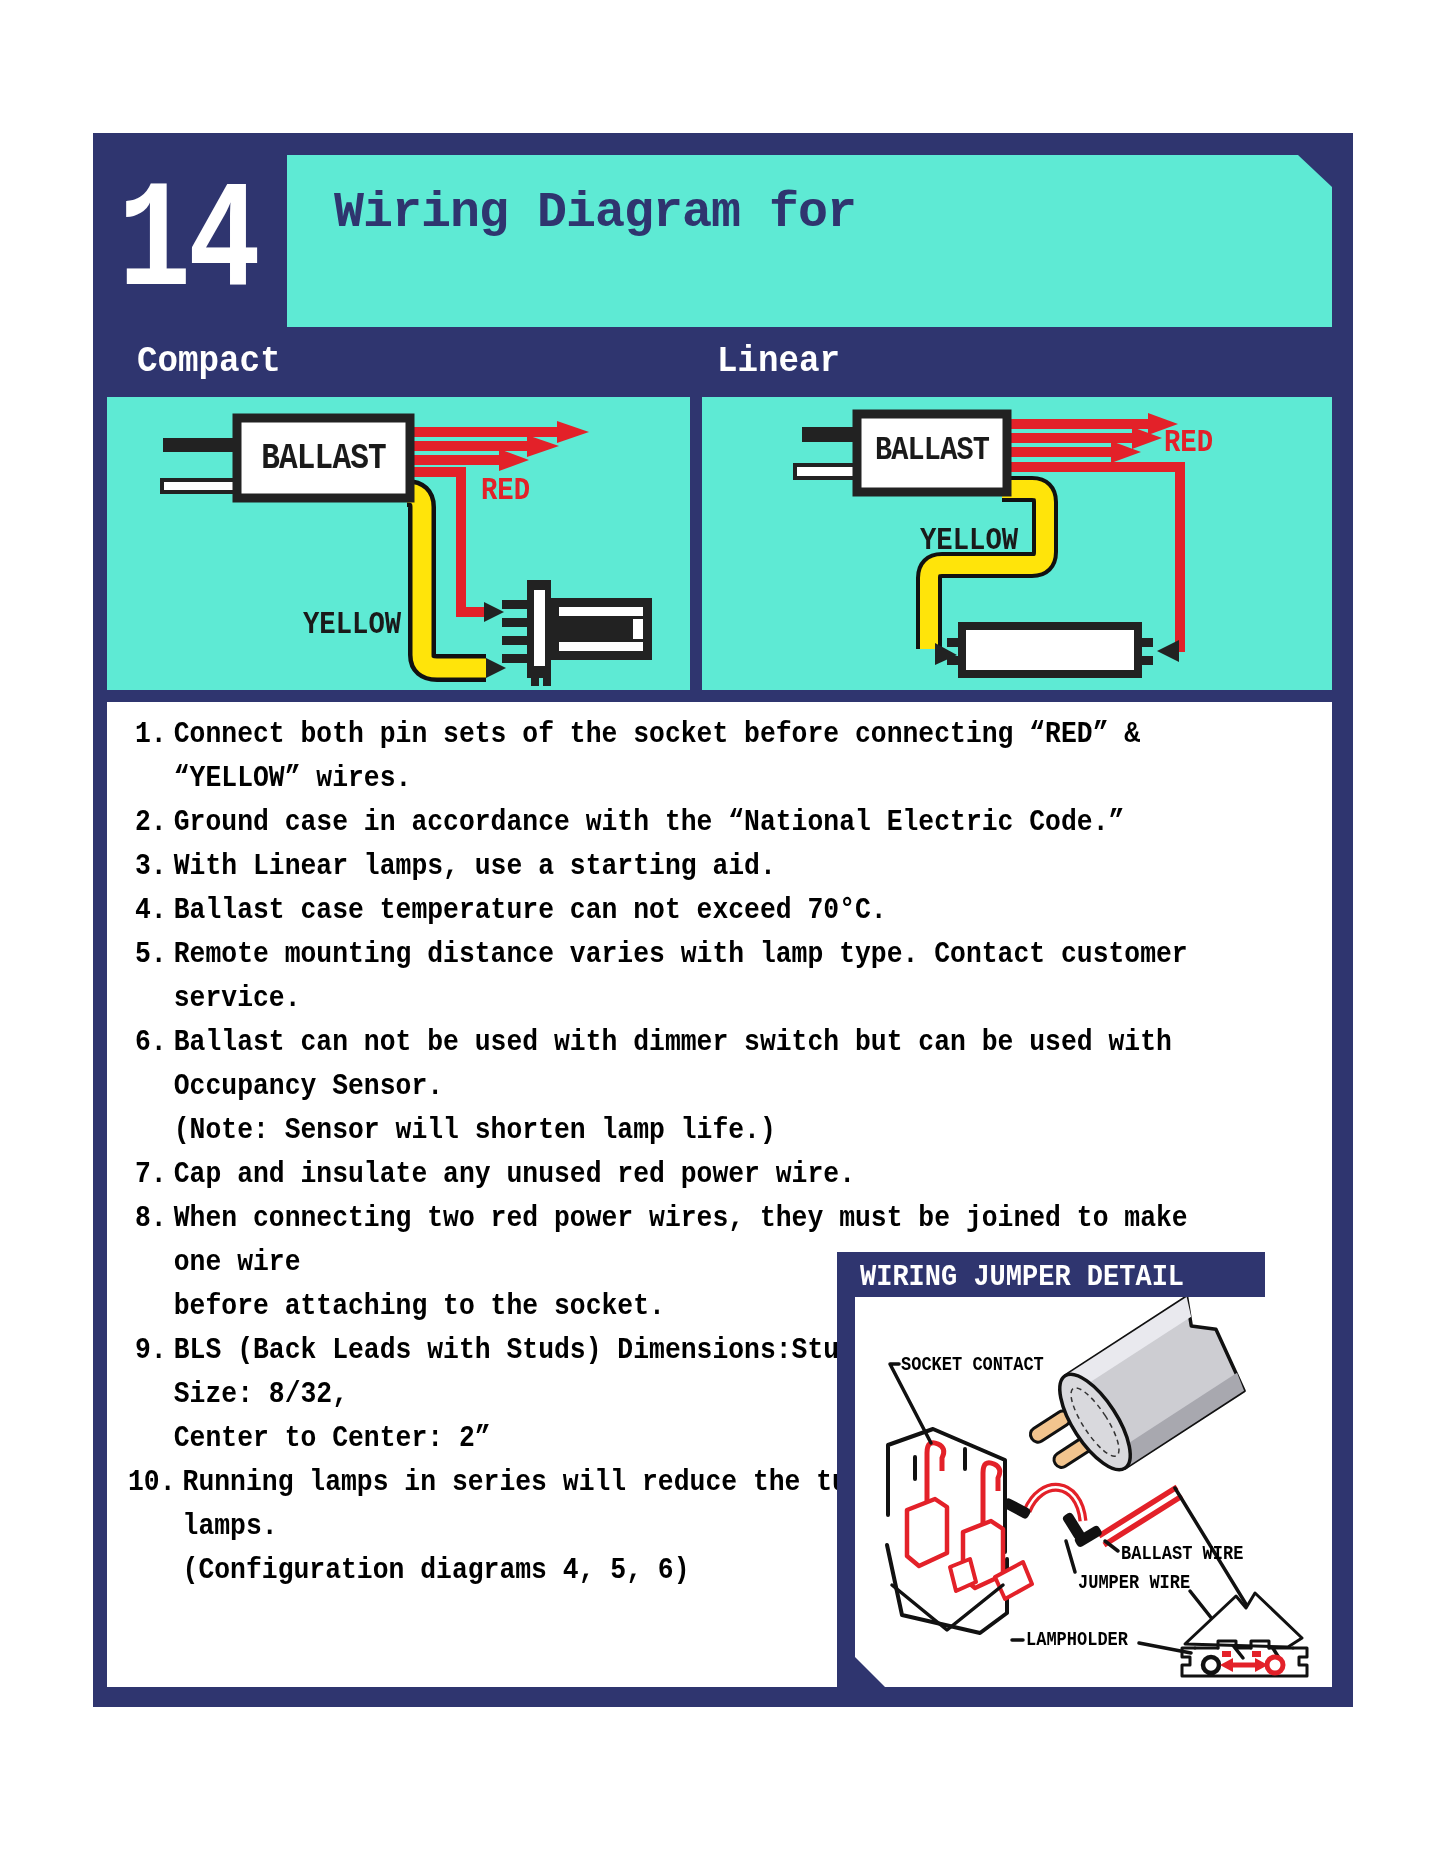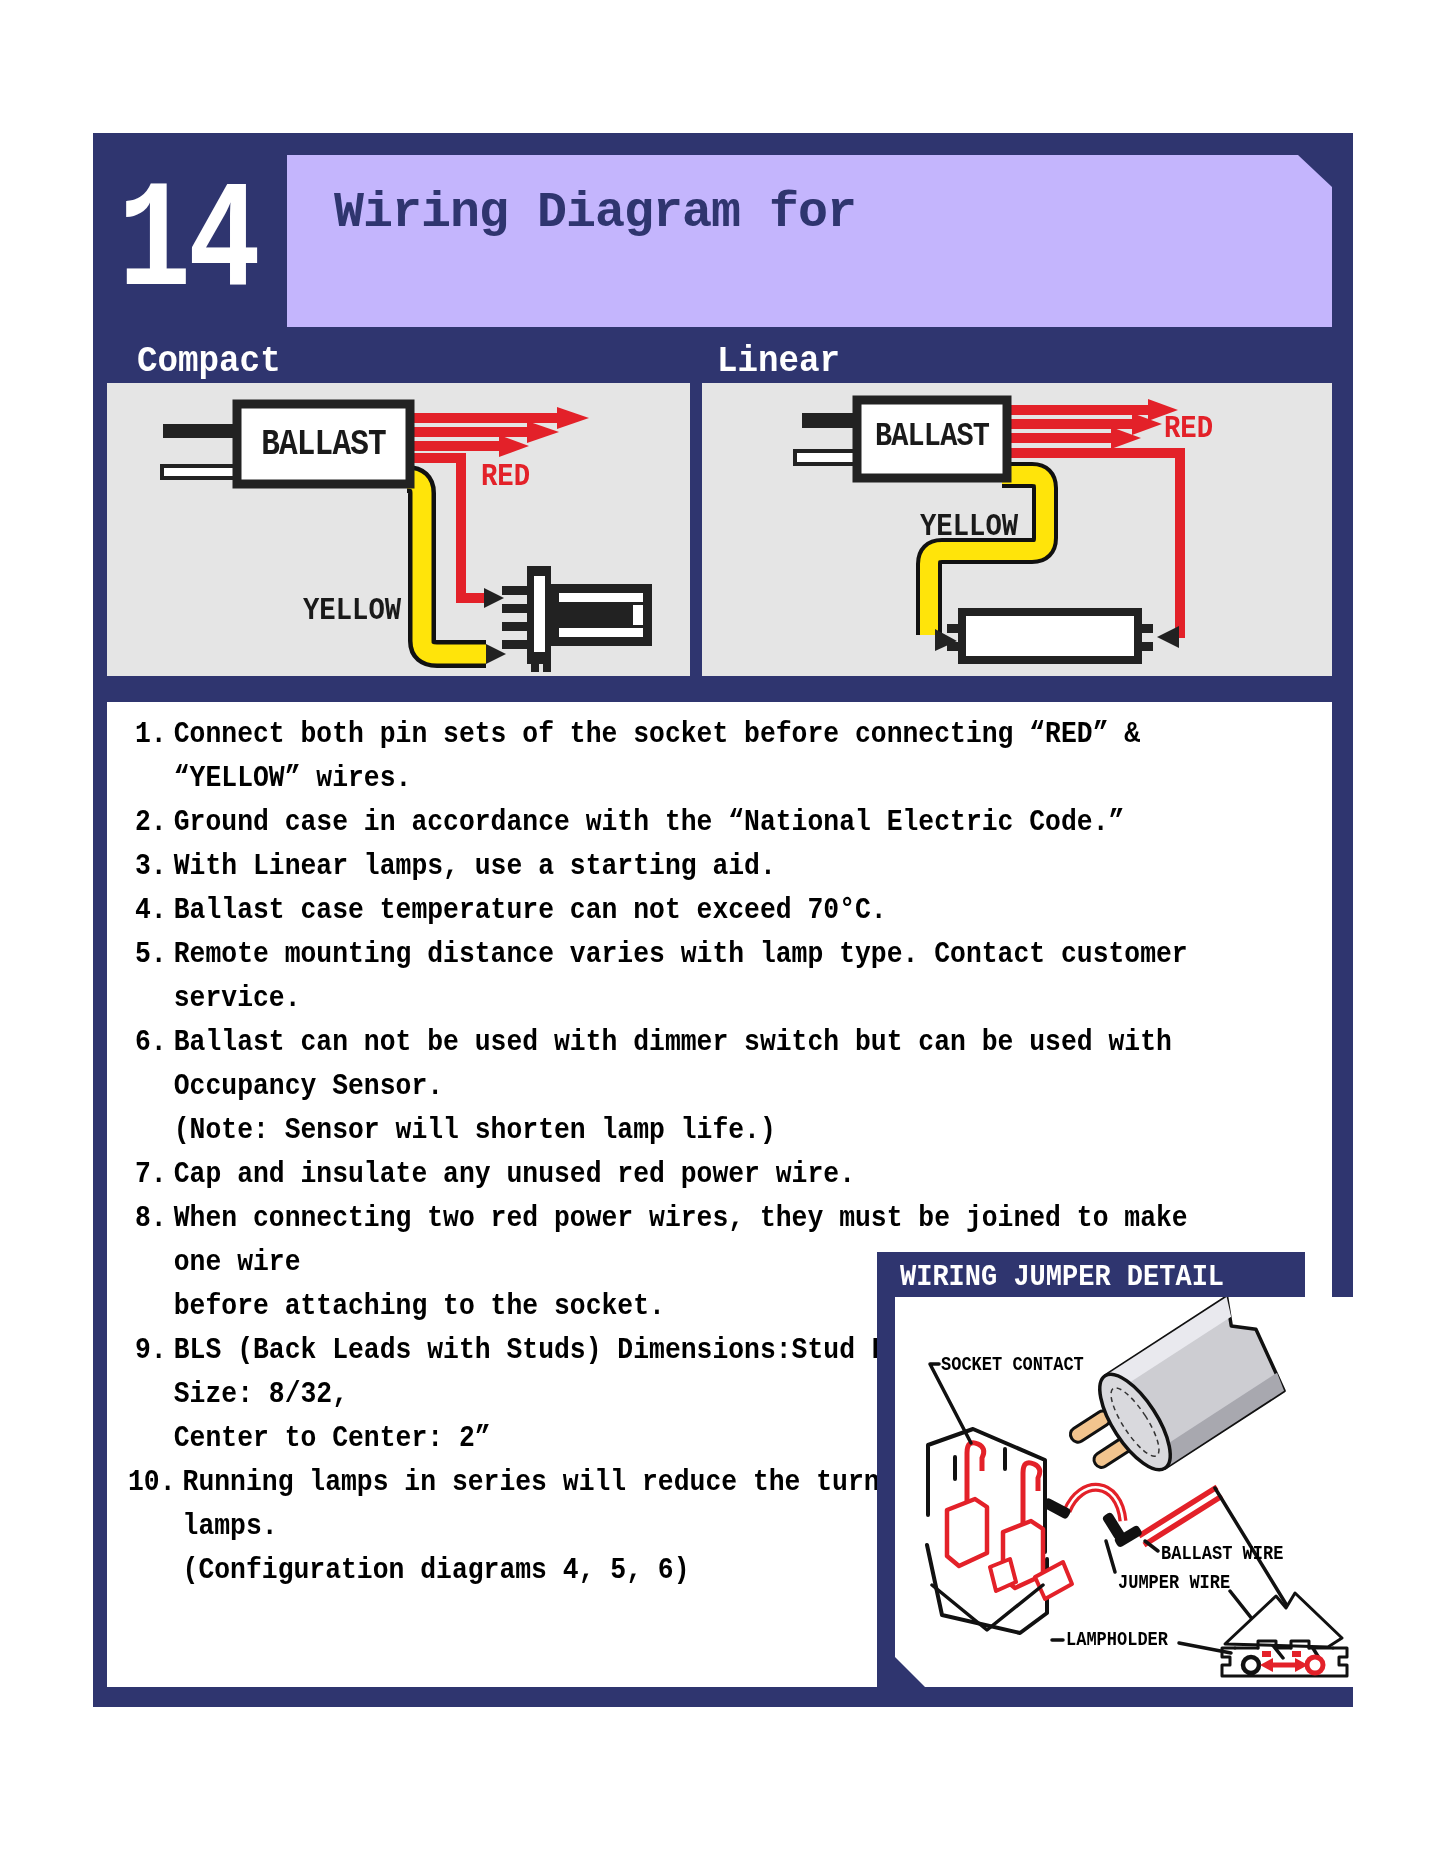--- a/index.html
+++ b/index.html
@@ -12,49 +12,49 @@
   #page{position:relative;width:1445px;height:1870px;background:#fff;overflow:hidden;font-family:Liberation Mono, monospace;}
 
   
   .frame{position:absolute;left:93px;top:133px;width:1260px;height:1574px;background:var(--navy);}
 
   
   .page-num{position:absolute;left:118px;top:168px;color:#fff;font-weight:bold;
     font-size:152px;line-height:1;letter-spacing:-4px;transform:scaleX(.80);transform-origin:left top;}
 
   
-  .title-band{position:absolute;left:287px;top:155px;width:1045px;height:172px;background:#c4b5fd;
+  .title-band{position:absolute;left:287px;top:155px;width:1045px;height:172px;background:#5eead4;
     clip-path:polygon(0 0, calc(100% - 34px) 0, 100% 32px, 100% 100%, 0 100%);}
   .title-text{position:absolute;left:47px;top:26px;color:var(--navy);font-weight:bold;
     font-size:50px;line-height:63px;letter-spacing:-1px;}
 
   
   .section-label{position:absolute;color:#fff;font-weight:bold;font-size:36px;
     transform:scaleX(.95);transform-origin:left top;}
 
   
-  .panel{position:absolute;top:383px;height:293px;background:#e5e5e5;}
+  .panel{position:absolute;top:397px;height:293px;background:#5eead4;}
   .panel svg{position:absolute;left:0;top:0;}
   .lbl{position:absolute;font-weight:bold;transform:scaleX(.88);transform-origin:left top;white-space:nowrap;}
   .lbl.red{color:var(--red);font-size:31px;}
   .lbl.blk{color:var(--black);font-size:31px;}
   .ballast-lbl{position:absolute;text-align:center;color:var(--black);font-weight:bold;font-size:37px;
     letter-spacing:-1px;transform:scaleX(.84);transform-origin:center top;white-space:nowrap;}
 
   
   .content{position:absolute;left:107px;top:702px;width:1225px;height:985px;background:#fff;}
 
   .instructions{position:absolute;left:128px;top:712px;transform:scaleX(.88);transform-origin:left top;
     font-weight:bold;font-size:30px;line-height:44px;color:#000;width:1250px;}
   .inst-row{display:flex;}
   .inst-num{flex:0 0 44px;text-align:right;margin-right:8px;}
   .inst-txt{flex:1;}
 
   
-  .detail-box{position:absolute;left:837px;top:1252px;width:428px;height:455px;background:var(--navy);margin-left:40px;}
+  .detail-box{position:absolute;left:837px;top:1252px;width:428px;height:455px;background:var(--navy);}
   .detail-title{position:absolute;left:23px;top:8px;color:#fff;font-weight:bold;font-size:30px;
     transform:scaleX(.9);transform-origin:left top;white-space:nowrap;}
   .detail-inner{position:absolute;left:18px;top:45px;width:477px;height:390px;background:#fff;
     clip-path:polygon(0 0,100% 0,100% 100%,30px 100%,0 calc(100% - 30px));text-align:center;}
   .detail-lbl{position:absolute;color:#000;font-weight:bold;font-size:20px;
     transform:scaleX(.85);transform-origin:left top;white-space:nowrap;}
 
   
   .wire-red{stroke:var(--red);fill:none;}
   .wire-yel-out{stroke:#111;fill:none;}

